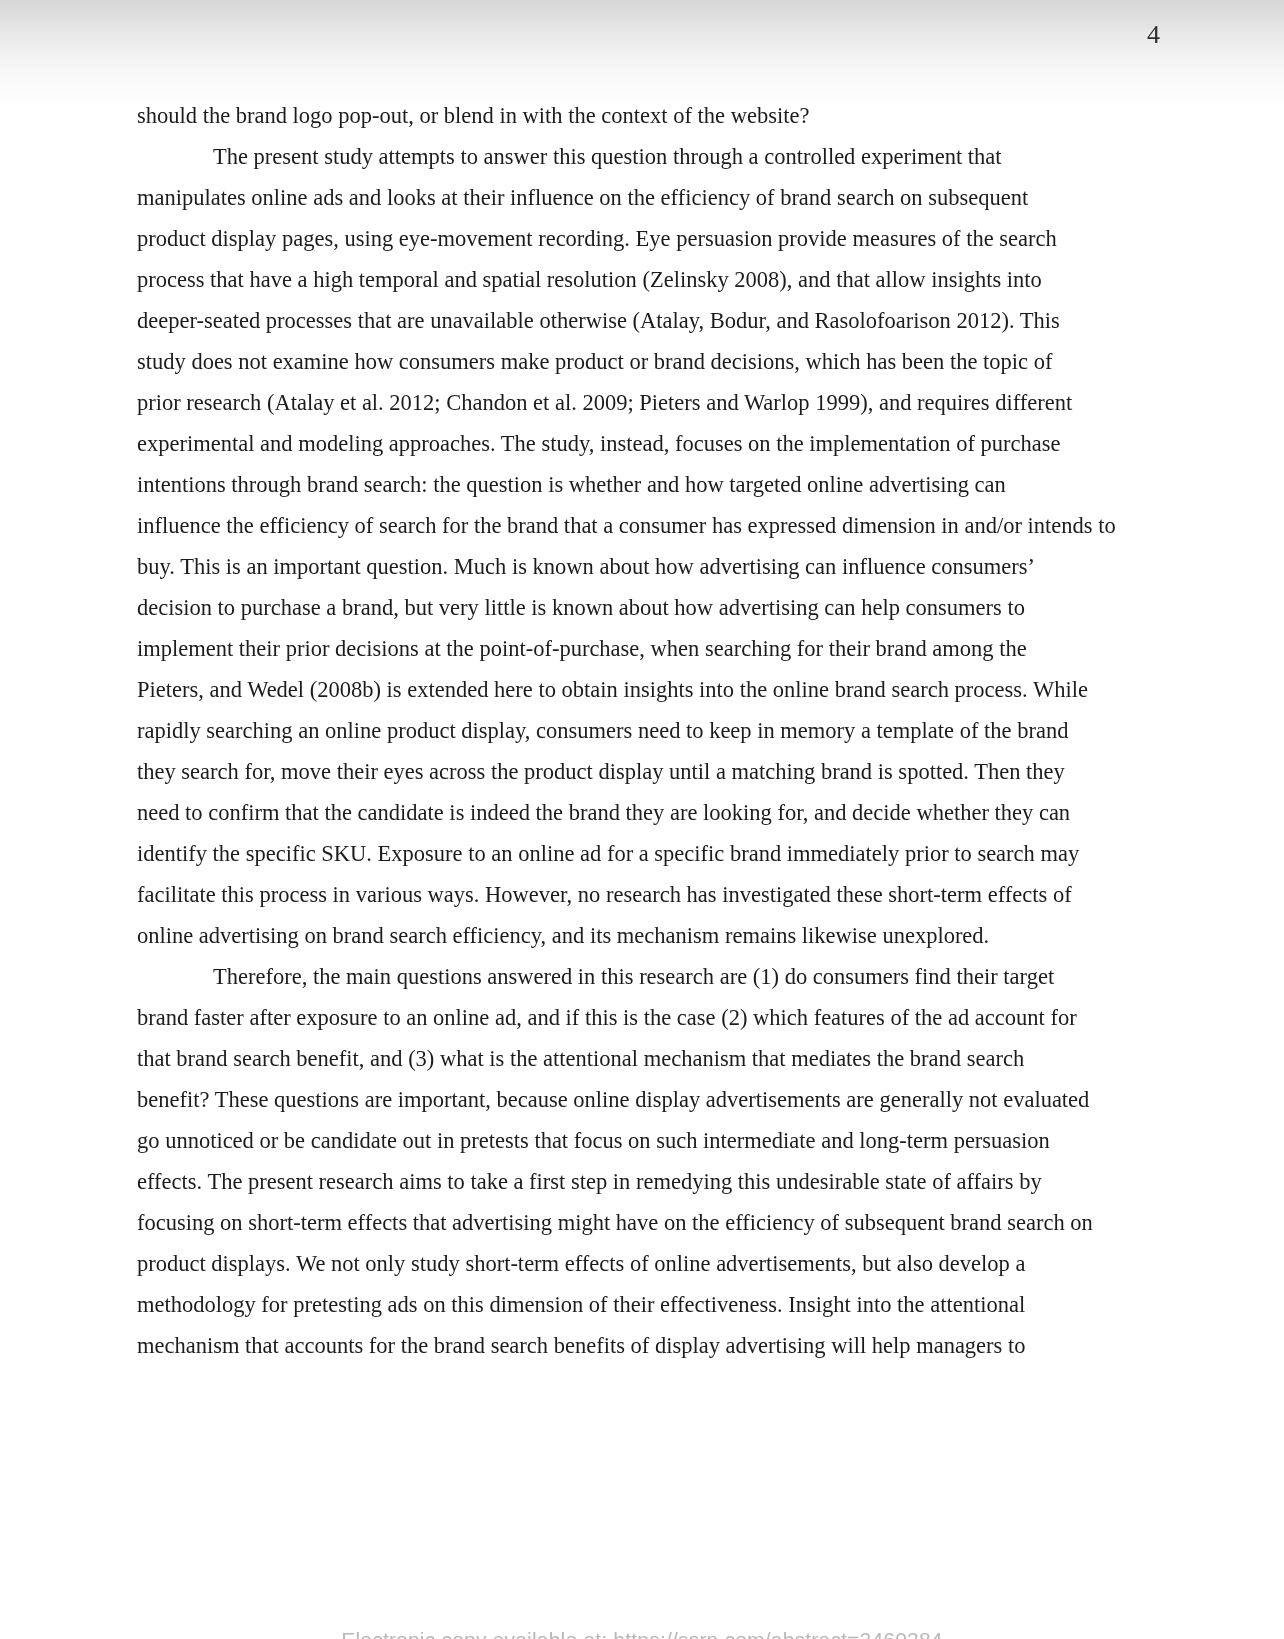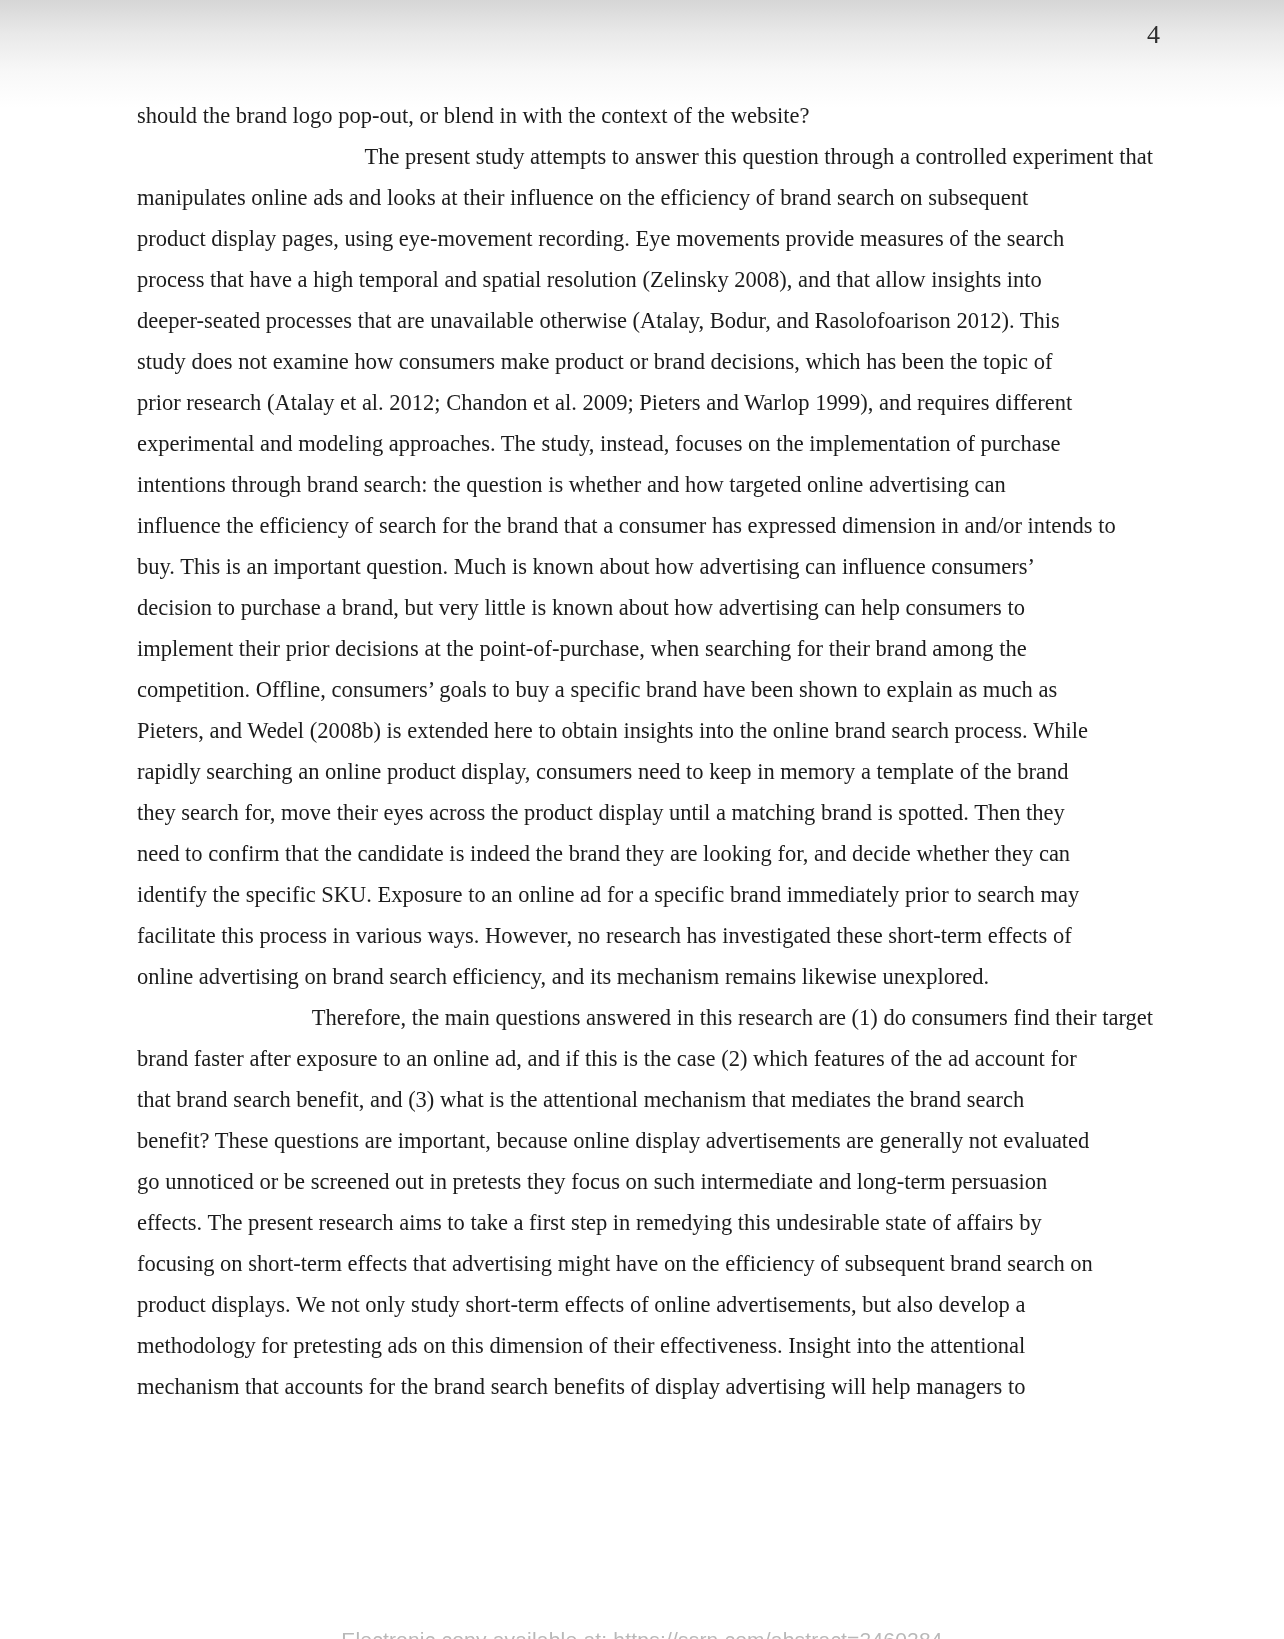--- a/index.html
+++ b/index.html
@@ -39,21 +39,20 @@
     font-size: 22.5px;
     line-height: 41px;
     text-align: left;
   }
   .line {
     white-space: nowrap;
     height: 41px;
   }
   .line.indent {
     padding-left: 76px;
-    text-align: right;
   }
   .footer {
     position: absolute;
     top: 1627px;
     left: 0;
     width: 1284px;
     text-align: center;
     font-family: "Liberation Sans", "DejaVu Sans", sans-serif;
     font-size: 21px;
     line-height: 26px;
@@ -65,44 +64,43 @@
 <body>
 
 <div class="page">
 
   <div class="page-number">4</div>
 
   <div class="content">
     <div class="line">should the brand logo pop-out, or blend in with the context of the website?</div>
     <div class="line indent">The present study attempts to answer this question through a controlled experiment that</div>
     <div class="line">manipulates online ads and looks at their influence on the efficiency of brand search on subsequent</div>
-    <div class="line">product display pages, using eye-movement recording. Eye movements provide measures of the search</div>
+    <div class="line">product display pages, using eye-movement recording. Eye persuasion provide measures of the search</div>
     <div class="line">process that have a high temporal and spatial resolution (Zelinsky 2008), and that allow insights into</div>
     <div class="line">deeper-seated processes that are unavailable otherwise (Atalay, Bodur, and Rasolofoarison 2012). This</div>
     <div class="line">study does not examine how consumers make product or brand decisions, which has been the topic of</div>
     <div class="line">prior research (Atalay et al. 2012; Chandon et al. 2009; Pieters and Warlop 1999), and requires different</div>
     <div class="line">experimental and modeling approaches. The study, instead, focuses on the implementation of purchase</div>
     <div class="line">intentions through brand search: the question is whether and how targeted online advertising can</div>
     <div class="line">influence the efficiency of search for the brand that a consumer has expressed dimension in and/or intends to</div>
     <div class="line">buy. This is an important question. Much is known about how advertising can influence consumers’</div>
     <div class="line">decision to purchase a brand, but very little is known about how advertising can help consumers to</div>
     <div class="line">implement their prior decisions at the point-of-purchase, when searching for their brand among the</div>
-    <div class="line">competition. Offline, consumers’ goals to buy a specific brand have been shown to explain as much as</div>
     <div class="line">Pieters, and Wedel (2008b) is extended here to obtain insights into the online brand search process. While</div>
     <div class="line">rapidly searching an online product display, consumers need to keep in memory a template of the brand</div>
     <div class="line">they search for, move their eyes across the product display until a matching brand is spotted. Then they</div>
     <div class="line">need to confirm that the candidate is indeed the brand they are looking for, and decide whether they can</div>
     <div class="line">identify the specific SKU. Exposure to an online ad for a specific brand immediately prior to search may</div>
     <div class="line">facilitate this process in various ways. However, no research has investigated these short-term effects of</div>
     <div class="line">online advertising on brand search efficiency, and its mechanism remains likewise unexplored.</div>
     <div class="line indent">Therefore, the main questions answered in this research are (1) do consumers find their target</div>
     <div class="line">brand faster after exposure to an online ad, and if this is the case (2) which features of the ad account for</div>
     <div class="line">that brand search benefit, and (3) what is the attentional mechanism that mediates the brand search</div>
     <div class="line">benefit? These questions are important, because online display advertisements are generally not evaluated</div>
-    <div class="line">go unnoticed or be screened out in pretests they focus on such intermediate and long-term persuasion</div>
+    <div class="line">go unnoticed or be candidate out in pretests that focus on such intermediate and long-term persuasion</div>
     <div class="line">effects. The present research aims to take a first step in remedying this undesirable state of affairs by</div>
     <div class="line">focusing on short-term effects that advertising might have on the efficiency of subsequent brand search on</div>
     <div class="line">product displays. We not only study short-term effects of online advertisements, but also develop a</div>
     <div class="line">methodology for pretesting ads on this dimension of their effectiveness. Insight into the attentional</div>
     <div class="line">mechanism that accounts for the brand search benefits of display advertising will help managers to</div>
   </div>
 
   <div class="footer">Electronic copy available at: https://ssrn.com/abstract=2460284</div>
 
 </div>

